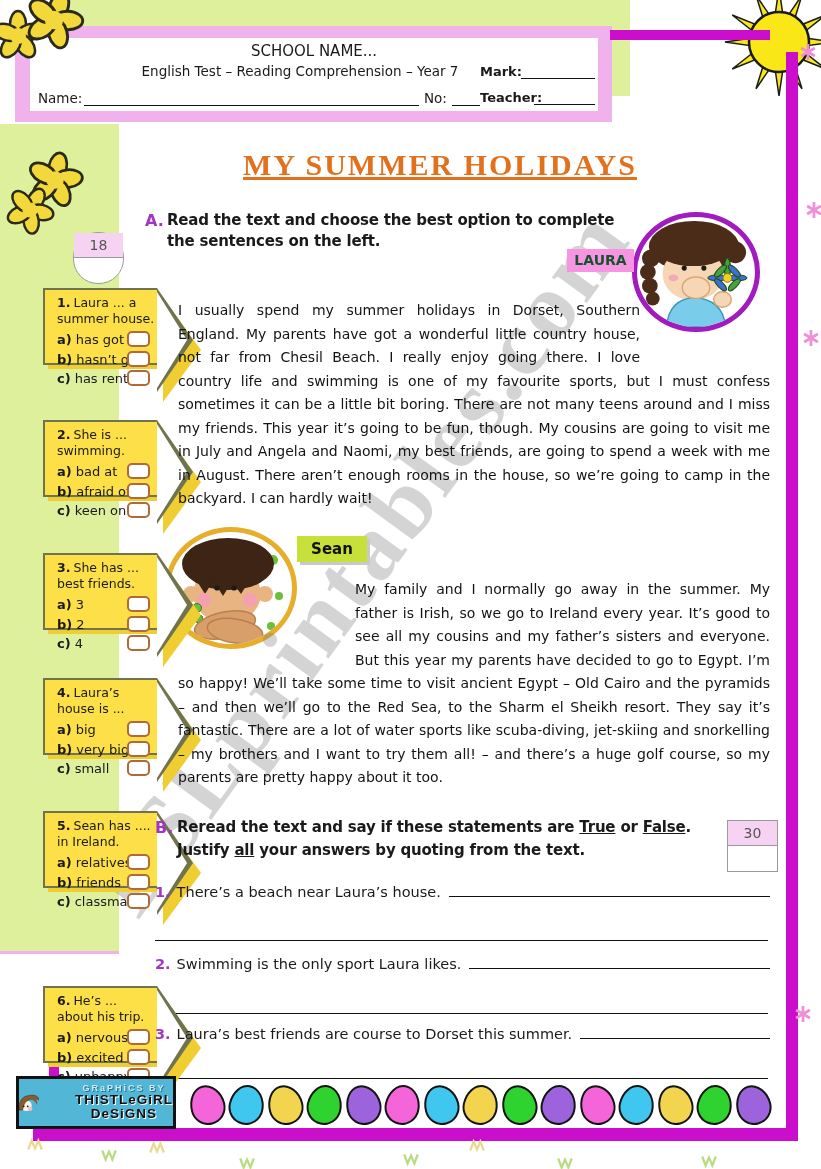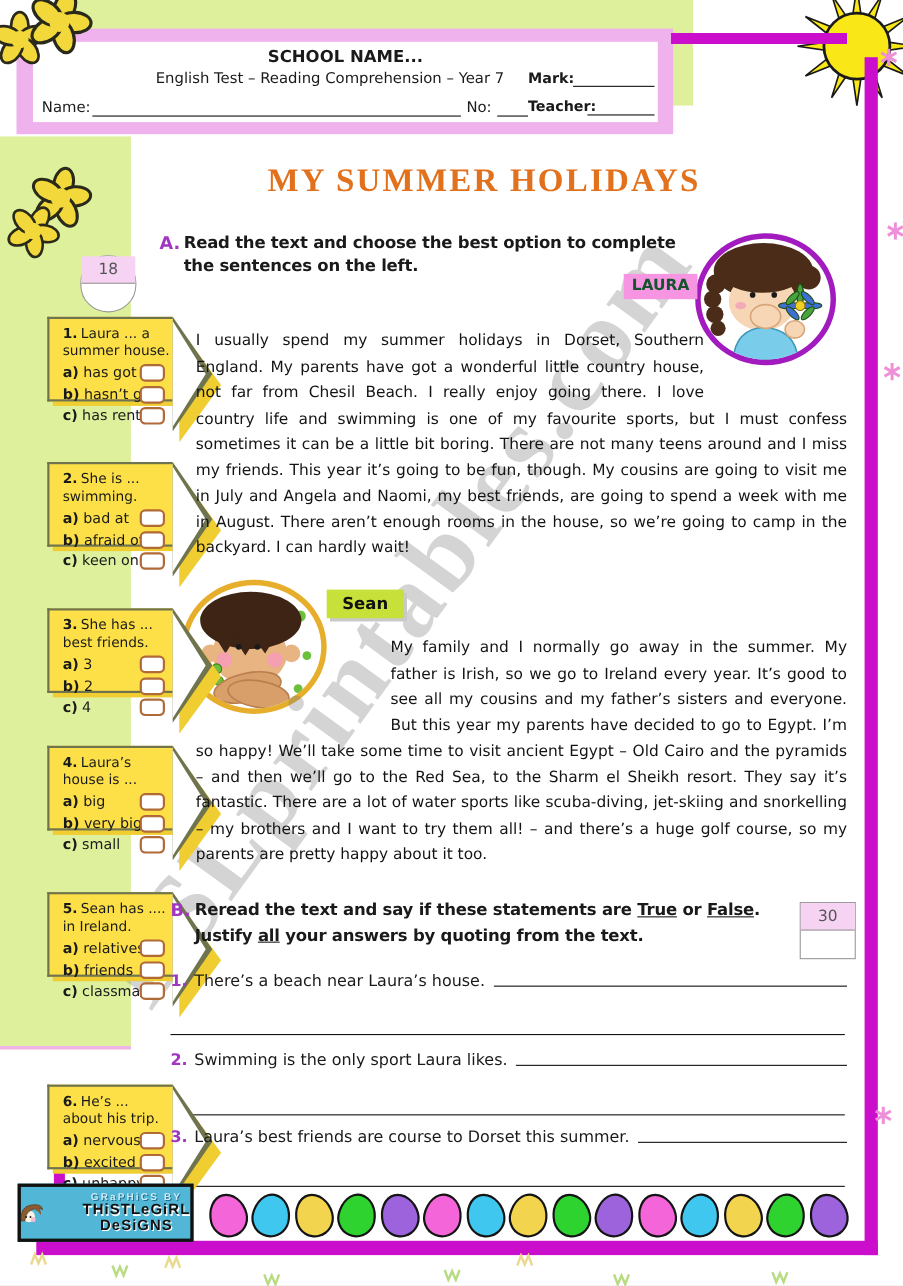--- a/index.html
+++ b/index.html
@@ -19,36 +19,36 @@
   .pink-band    { left:15px; top:26px; width:597px; height:96px; background:#f0b2ec; z-index:2; }
   .header-inner { left:30px; top:38px; width:568px; height:73px; background:#fff; z-index:3; }
 
   
   .m-top    { left:610px; top:30px; width:160px; height:10px; background:#cb0ecb; z-index:4; }
   .m-right  { left:786px; top:52px; width:12px; height:1089px; background:#cb0ecb; z-index:4; }
   .m-bottom { left:33px; top:1128px; width:765px; height:13px; background:#cb0ecb; z-index:4; }
   .m-left   { left:49px; top:1040px; width:10px; height:42px; background:#cb0ecb; z-index:4; }
 
   
-  .hdr-school   { left:30px; top:42px; width:568px; text-align:center; font-weight:bold; font-size:15px; z-index:5; }
+  .hdr-school   { left:30px; top:42px; width:568px; text-align:center; font-weight:normal; font-size:15px; z-index:5; }
   .hdr-sub      { left:30px; top:63px; width:540px; text-align:center; font-size:13.5px; z-index:5; }
   .hdr-name     { left:38px; top:90px; font-size:13.5px; z-index:5; }
   .hdr-no       { left:424px; top:90px; font-size:13.5px; z-index:5; }
   .hdr-mark     { left:480px; top:64px; font-size:13px; font-weight:bold; z-index:5; }
   .hdr-teacher  { left:480px; top:90px; font-size:13px; font-weight:bold; z-index:5; }
   .wline { border-bottom:1.5px solid #111; height:0; z-index:5; }
   .ln-name    { left:84px;  top:105px; width:335px; }
   .ln-no      { left:452px; top:105px; width:28px; }
   .ln-mark    { left:521px; top:78px;  width:74px; }
   .ln-teacher { left:534px; top:104px; width:61px; }
 
   
   .main-title { left:160px; top:148px; width:560px; text-align:center; z-index:10;
                 font-family:"Liberation Serif", serif; font-weight:bold; font-size:30px;
-                letter-spacing:2px; color:#e2711d; }
+                letter-spacing:2px; color:#e2711d;text-decoration:underline; }
   .sec-letter { font-weight:bold; font-size:16px; color:#a136c1; z-index:10; }
   .instr { font-weight:bold; font-size:15px; z-index:10; letter-spacing:-0.2px; }
   .a-letter { left:145px; top:211px; }
   .a-line1  { left:167px; top:211px; }
   .a-line2  { left:167px; top:232px; }
   .b-letter { left:155px; top:818px; }
   .b-line1  { left:177px; top:818px; }
   .b-line2  { left:177px; top:841px; }
   .u { text-decoration:underline; }
 

